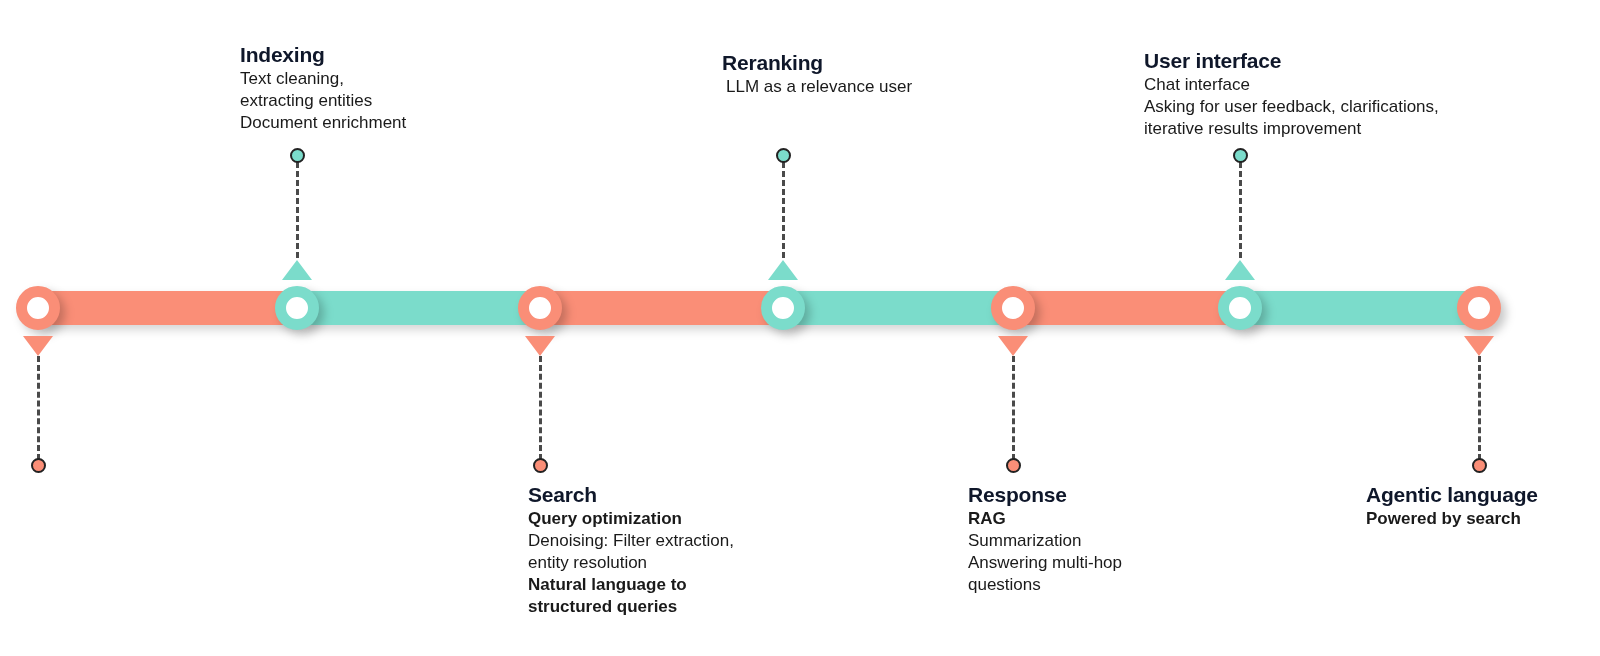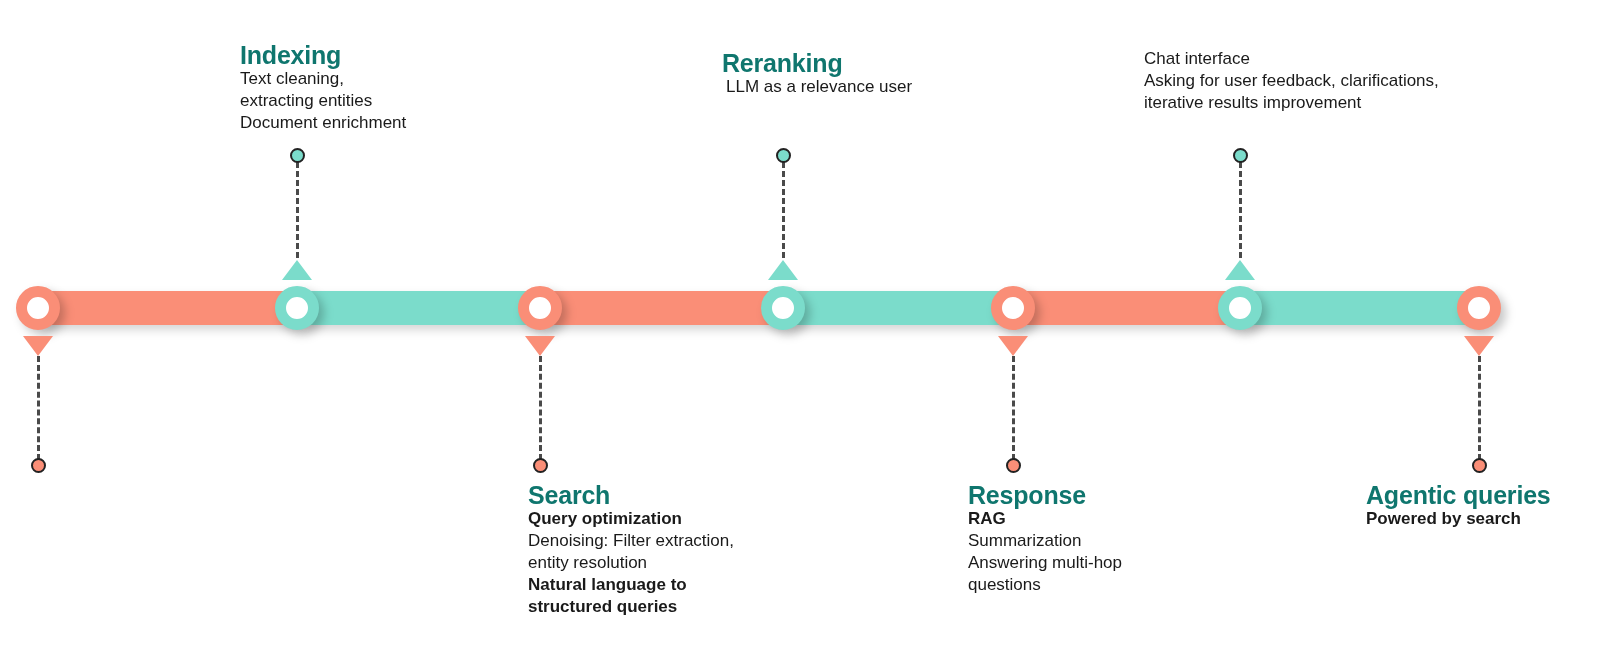--- a/index.html
+++ b/index.html
@@ -42,22 +42,22 @@
     border-left:15px solid transparent;border-right:15px solid transparent;
   }
   .enddot{
     position:absolute;width:15px;height:15px;border-radius:50%;
     box-sizing:border-box;border:2px solid #222222;
   }
 
   
   .block{position:absolute;}
   .btitle{
-    font-size:25px;font-weight:bold;line-height:26px;letter-spacing:-0.2px;
-    color:#0f766e;white-space:nowrap;
+    font-size:21px;font-weight:bold;line-height:26px;letter-spacing:-0.2px;
+    color:#0f172a;white-space:nowrap;
   }
   .bline{
     font-size:17px;font-weight:normal;line-height:22px;color:#1a1a1a;white-space:nowrap;
   }
   .bline.bold{font-weight:bold;}
   .indent{padding-left:4px;}
 </style>
 </head>
 <body>
 
@@ -121,20 +121,21 @@
     <div class="bline">extracting entities</div>
     <div class="bline">Document enrichment</div>
   </div>
 
   <div class="block" style="left:722px;top:50px;">
     <div class="btitle">Reranking</div>
     <div class="bline indent">LLM as a relevance user</div>
   </div>
 
   <div class="block" style="left:1144px;top:48px;">
+    <div class="btitle">User interface</div>
     <div class="bline">Chat interface</div>
     <div class="bline">Asking for user feedback, clarifications,</div>
     <div class="bline">iterative results improvement</div>
   </div>
 
 
   <div class="block" style="left:968px;top:482px;">
     <div class="btitle">Response</div>
     <div class="bline bold">RAG</div>
     <div class="bline">Summarization</div>
@@ -145,17 +146,17 @@
   <div class="block" style="left:528px;top:482px;">
     <div class="btitle">Search</div>
     <div class="bline bold">Query optimization</div>
     <div class="bline">Denoising: Filter extraction,</div>
     <div class="bline">entity resolution</div>
     <div class="bline bold">Natural language to</div>
     <div class="bline bold">structured queries</div>
   </div>
 
   <div class="block" style="left:1366px;top:482px;">
-    <div class="btitle">Agentic queries</div>
+    <div class="btitle">Agentic language</div>
     <div class="bline bold">Powered by search</div>
   </div>
 
 </div>
 
 </body></html>

